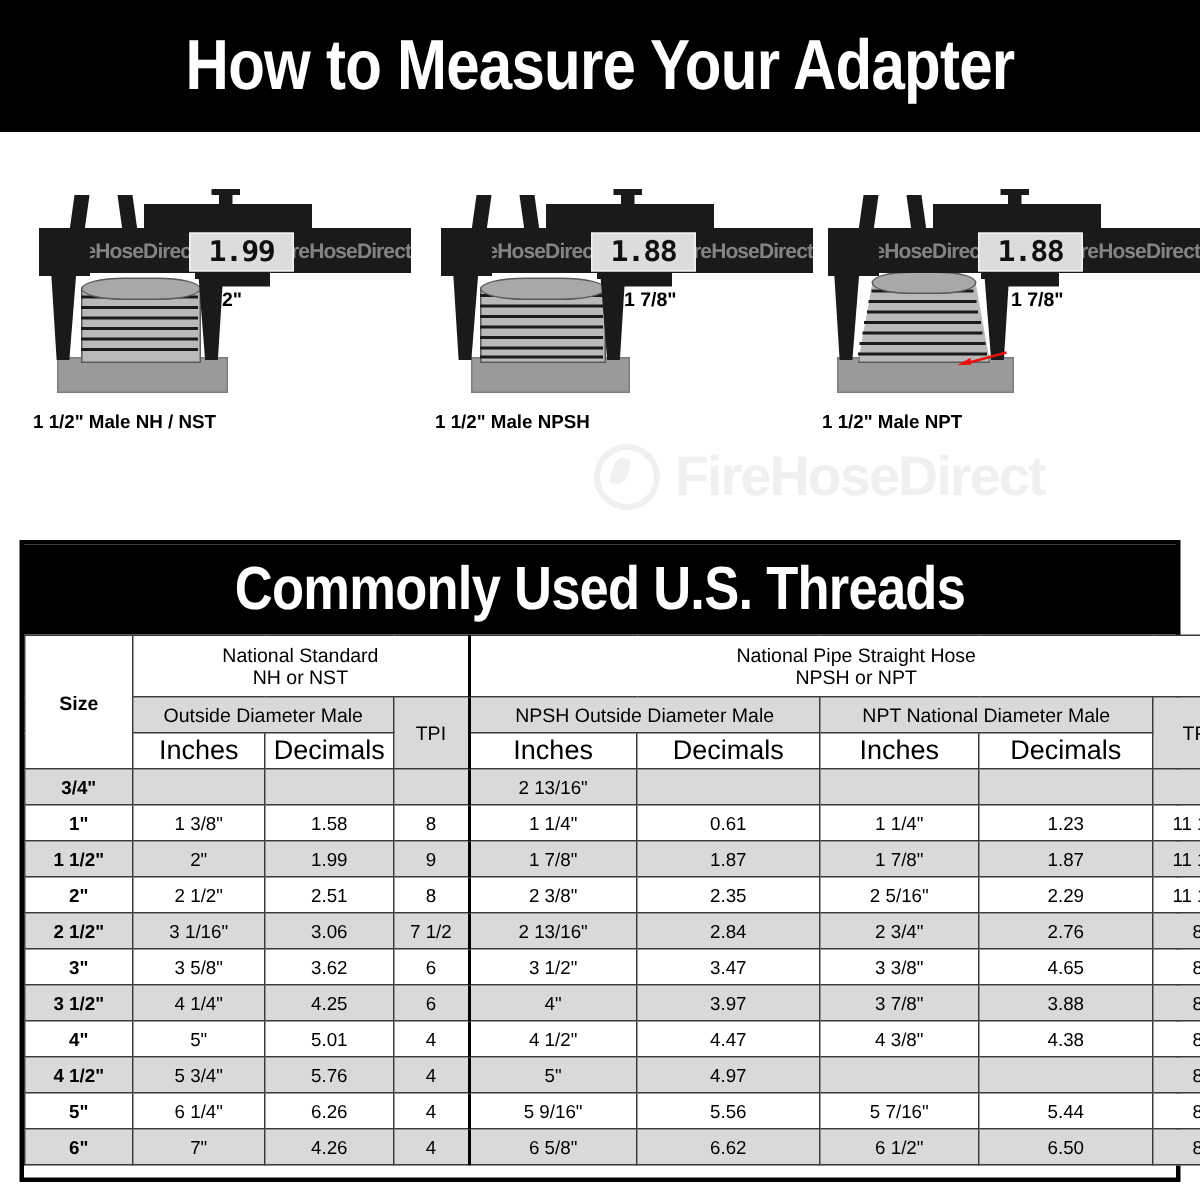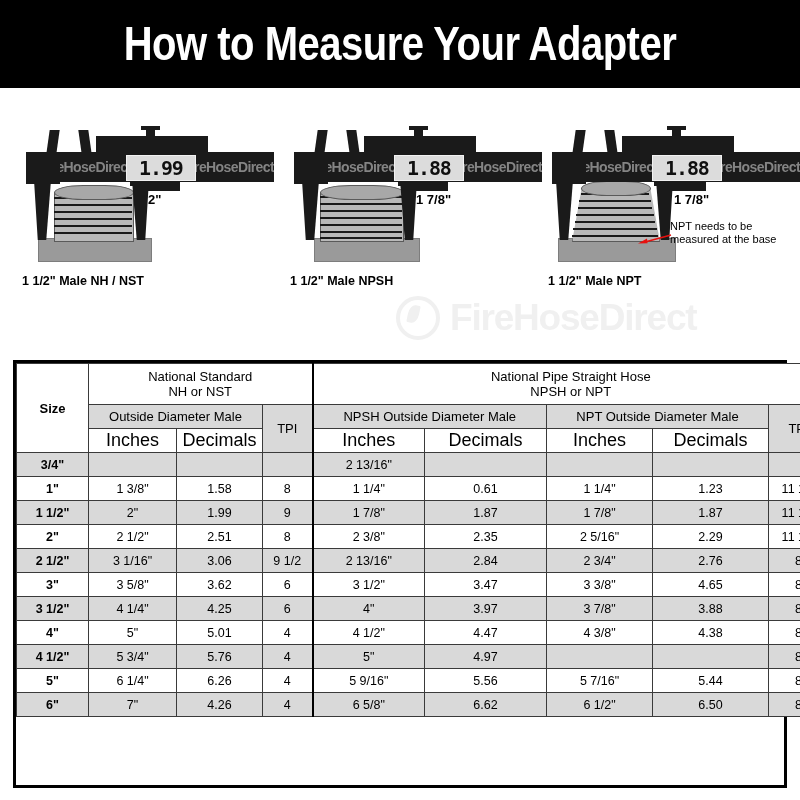--- a/index.html
+++ b/index.html
@@ -475,36 +475,35 @@
       <div class="beam-stub"></div>
       <div class="lcd">
         <span class="lcd-value">1.88</span>
       </div>
       <div class="measure-label">1 7/8"</div>
 
       <svg class="npt-arrow" viewBox="0 0 34 10">
         <line x1="33" y1="1" x2="7" y2="8" stroke="#e8110f" stroke-width="1.6"></line>
         <polygon points="0,9.5 9,4.5 9.5,9.2" fill="#e8110f"></polygon>
       </svg>
-      <div class="npt-note">
-        <div>NPT needs to be</div>
-        <div>measured at the base</div>
-      </div>
     </div>
 
     <div class="diagram-caption">1 1/2" Male NPT</div>
   </div>
 </div>
 
 <div class="page-watermark">
   <div class="pw-logo"></div>
   <div class="pw-text">FireHoseDirect</div>
 </div>
 
 <div class="threads-section">
+  <div class="threads-title-bar">
+    <div class="tt-text">Commonly Used U.S. Threads</div>
+  </div>
 
   <table class="threads">
     <colgroup>
       <col style="width:72px">
       <col style="width:88px">
       <col style="width:86px">
       <col style="width:50px">
       <col style="width:112px">
       <col style="width:122px">
       <col style="width:106px">
@@ -520,21 +519,21 @@
         </th>
         <th class="grp" colspan="5">
           <div>National Pipe Straight Hose</div>
           <div>NPSH or NPT</div>
         </th>
       </tr>
       <tr>
         <th class="sub" colspan="2">Outside Diameter Male</th>
         <th class="sub divider-right" rowspan="2">TPI</th>
         <th class="sub" colspan="2">NPSH Outside Diameter Male</th>
-        <th class="sub" colspan="2">NPT Outside Diameter Male</th>
+        <th class="sub" colspan="2">NPT National Diameter Male</th>
         <th class="sub" rowspan="2">TPI</th>
       </tr>
       <tr>
         <th class="unit">Inches</th>
         <th class="unit">Decimals</th>
         <th class="unit">Inches</th>
         <th class="unit">Decimals</th>
         <th class="unit">Inches</th>
         <th class="unit">Decimals</th>
       </tr>
@@ -581,21 +580,21 @@
           <td>2 3/8"</td>
           <td>2.35</td>
           <td>2 5/16"</td>
           <td>2.29</td>
           <td>11 1/2</td>
         </tr>
         <tr class="alt">
           <td class="size">2 1/2"</td>
           <td>3 1/16"</td>
           <td>3.06</td>
-          <td class="divider-right">9 1/2</td>
+          <td class="divider-right">7 1/2</td>
           <td>2 13/16"</td>
           <td>2.84</td>
           <td>2 3/4"</td>
           <td>2.76</td>
           <td>8</td>
         </tr>
         <tr class="plain">
           <td class="size">3"</td>
           <td>3 5/8"</td>
           <td>3.62</td>

